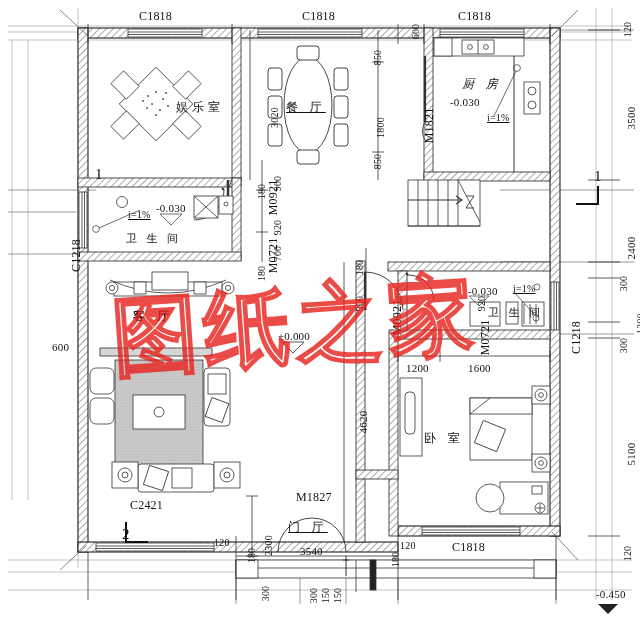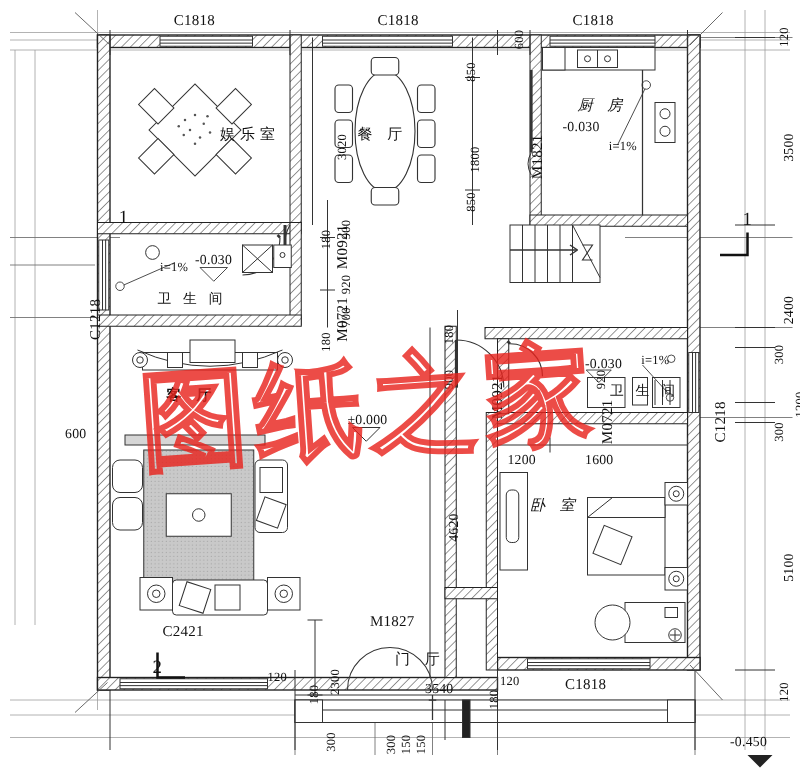--- a/index.html
+++ b/index.html
@@ -8,21 +8,21 @@
   .plan{position:absolute;left:0;top:0;width:640px;height:625px;}
   svg{position:absolute;left:0;top:0;}
   .lbl{position:absolute;white-space:nowrap;font-family:"Liberation Serif",serif;
        color:#111;letter-spacing:0.2px;}
   .dim{font-size:11px;}
   .dim-s{font-size:10px;}
   .win{font-size:12px;}
   .room{font-size:12px;letter-spacing:4px;font-family:"DejaVu Sans",sans-serif;}
   .room2{font-size:11px;letter-spacing:3px;font-family:"DejaVu Sans",sans-serif;}
   .elev{font-size:11px;}
-  .slope{font-size:10px;}
+  .slope{font-size:10px;text-decoration:underline;}
   .secn{font-size:15px;font-family:"Liberation Serif",serif;}
   .rot90{transform:rotate(-90deg);}
   .wm{position:absolute;color:#e8251f;opacity:.82;font-weight:bold;
       font-family:"DejaVu Sans",sans-serif;pointer-events:none;}
 </style>
 </head>
 <body>
 
 <div class="plan">
 
@@ -396,27 +396,27 @@
     <path d="M598,604 L618,604 L608,614 Z"></path>
   </g>
 
   <g stroke="#111" stroke-width="2">
     <path d="M126,522 L126,542 L148,542" fill="none"></path>
     <path d="M598,186 L598,204 L576,204" fill="none"></path>
   </g>
 </svg>
 
 <span class="lbl room" style="left:176px;top:99px;">娱乐室</span>
-<span class="lbl room" style="left:286px;top:99px;">餐 厅</span>
+<span class="lbl room" style="left:286px;top:99px;text-decoration:underline;">餐 厅</span>
 <span class="lbl room" style="left:462px;top:76px;font-style:italic;">厨 房</span>
 <span class="lbl room2" style="left:126px;top:231px;">卫 生 间</span>
 <span class="lbl room" style="left:133px;top:308px;font-weight:bold;">客 厅</span>
 <span class="lbl room2" style="left:488px;top:305px;">卫 生 间</span>
-<span class="lbl room" style="left:424px;top:396px;font-style:italic;">卧 室</span>
-<span class="lbl room" style="left:316px;top:519px;">门 厅</span>
+<span class="lbl room" style="left:424px;top:430px;">卧 室</span>
+<span class="lbl room" style="left:288px;top:519px;text-decoration:underline;">门 厅</span>
 
 <span class="lbl win rot90" style="left:256px;top:190px;">M0921</span>
 <span class="lbl win rot90" style="left:256px;top:248px;">M0721</span>
 <span class="lbl win rot90" style="left:412px;top:118px;">M1821</span>
 <span class="lbl win rot90" style="left:380px;top:310px;">M0921</span>
 <span class="lbl win rot90" style="left:468px;top:330px;">M0721</span>
 <span class="lbl win" style="left:296px;top:490px;">M1827</span>
 
 <span class="lbl win" style="left:139px;top:9px;">C1818</span>
 <span class="lbl win" style="left:302px;top:9px;">C1818</span>
@@ -449,39 +449,39 @@
 <span class="lbl dim-s rot90" style="left:270px;top:248px;">700</span>
 <span class="lbl dim-s rot90" style="left:254px;top:268px;">180</span>
 <span class="lbl dim-s rot90" style="left:352px;top:262px;">180</span>
 <span class="lbl dim-s rot90" style="left:352px;top:298px;">900</span>
 <span class="lbl dim-s rot90" style="left:474px;top:298px;">920</span>
 <span class="lbl dim rot90" style="left:352px;top:416px;">4620</span>
 <span class="lbl dim" style="left:406px;top:362px;">1200</span>
 <span class="lbl dim" style="left:468px;top:362px;">1600</span>
 
 <span class="lbl dim-s rot90" style="left:258px;top:540px;">2300</span>
-<span class="lbl dim" style="left:300px;top:545px;margin-left:40px;">3540</span>
+<span class="lbl dim" style="left:300px;top:545px;">3540</span>
 <span class="lbl dim-s" style="left:214px;top:537px;">120</span>
 <span class="lbl dim-s rot90" style="left:244px;top:550px;">180</span>
 <span class="lbl dim-s rot90" style="left:388px;top:554px;">180</span>
 <span class="lbl dim-s" style="left:400px;top:540px;">120</span>
 <span class="lbl dim-s rot90" style="left:258px;top:588px;">300</span>
 <span class="lbl dim-s rot90" style="left:306px;top:590px;">300</span>
 <span class="lbl dim-s rot90" style="left:318px;top:590px;">150</span>
 <span class="lbl dim-s rot90" style="left:330px;top:590px;">150</span>
 
 <span class="lbl secn" style="left:95px;top:166px;">1</span>
 <span class="lbl secn" style="left:594px;top:168px;">1</span>
 <span class="lbl secn" style="left:122px;top:526px;">2</span>
 
 <span class="lbl slope" style="left:128px;top:209px;">i=1%</span>
 <span class="lbl elev" style="left:156px;top:202px;">-0.030</span>
 <span class="lbl slope" style="left:487px;top:112px;">i=1%</span>
 <span class="lbl elev" style="left:450px;top:96px;">-0.030</span>
 <span class="lbl slope" style="left:513px;top:283px;">i=1%</span>
 <span class="lbl elev" style="left:468px;top:285px;">-0.030</span>
 <span class="lbl elev" style="left:278px;top:330px;">±0.000</span>
-<span class="lbl elev" style="left:584px;top:588px;">-0.450</span>
+<span class="lbl elev" style="left:596px;top:588px;">-0.450</span>
 
 <div class="wm" style="left:112px;top:268px;font-size:86px;letter-spacing:6px;
             transform:rotate(-4deg);-webkit-text-stroke:2px #e8251f;color:transparent;">图纸之家</div>
 
 </div>
 
 </body></html>

